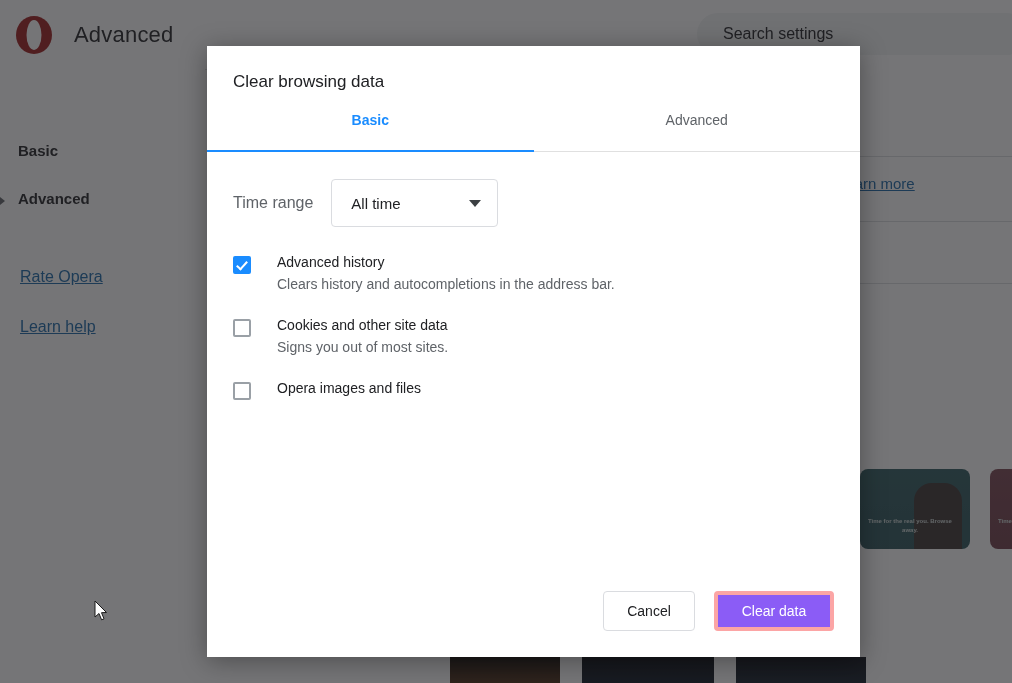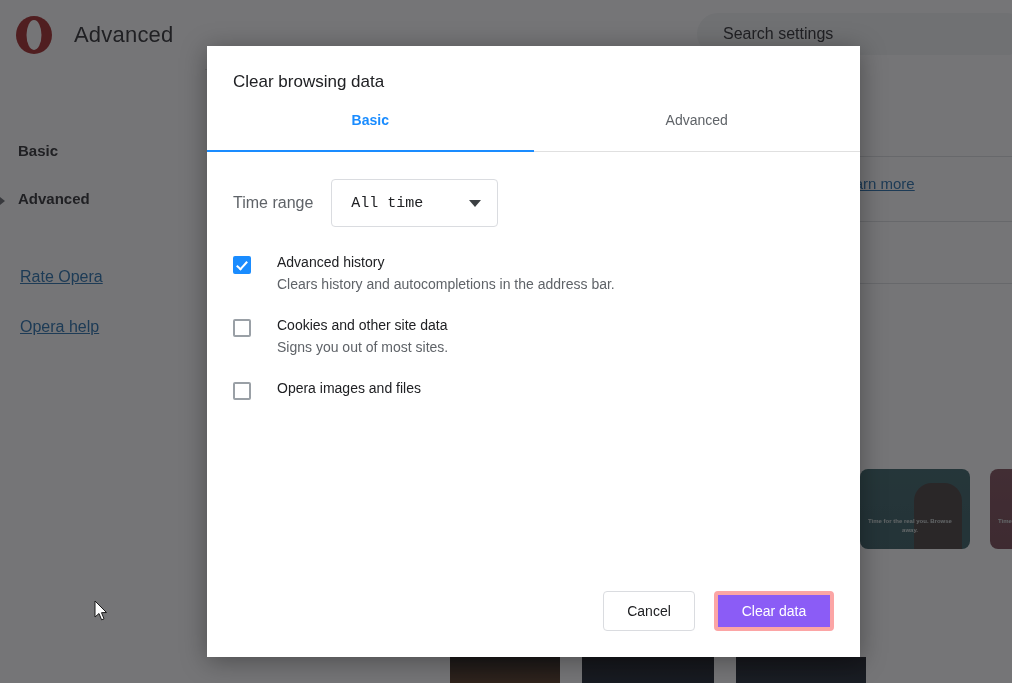--- a/index.html
+++ b/index.html
@@ -256,21 +256,21 @@
     border: 1px solid #dadce0;
     border-radius: 4px;
     display: flex;
     align-items: center;
     justify-content: space-between;
     box-sizing: border-box;
     padding: 0 16px 0 19px;
     cursor: pointer;
     background: #ffffff;
   }
-  .select-value { font-size: 15px; color: #202124; font-family: Liberation Mono, monospace; }
+  .select-value { font-size: 15px; color: #202124; }
   .caret {
     width: 0; height: 0;
     border-left: 6px solid transparent;
     border-right: 6px solid transparent;
     border-top: 7px solid #3c4043;
   }
 
   .options { margin-top: 25px; }
   .option {
     display: flex;
@@ -373,21 +373,21 @@
       <div class="search-box">
         <span class="ph">Search settings</span>
       </div>
     </div>
 
     <div class="bg-nav">
       <div class="nav-arrow"></div>
       <div class="nav-item basic">Basic</div>
       <div class="nav-item advanced">Advanced</div>
       <div class="nav-link rate">Rate Opera</div>
-      <div class="nav-link help">Opera help</div>
+      <div class="nav-link help">Learn help</div>
     </div>
 
     <div class="bg-content">
       <div class="bg-card c1"></div>
       <div class="bg-card c2"></div>
       <div class="bg-card c3"></div>
       <div class="bg-card c4"></div>
       <div class="learn-more">Learn more</div>
 
       <div class="tiles-row">

